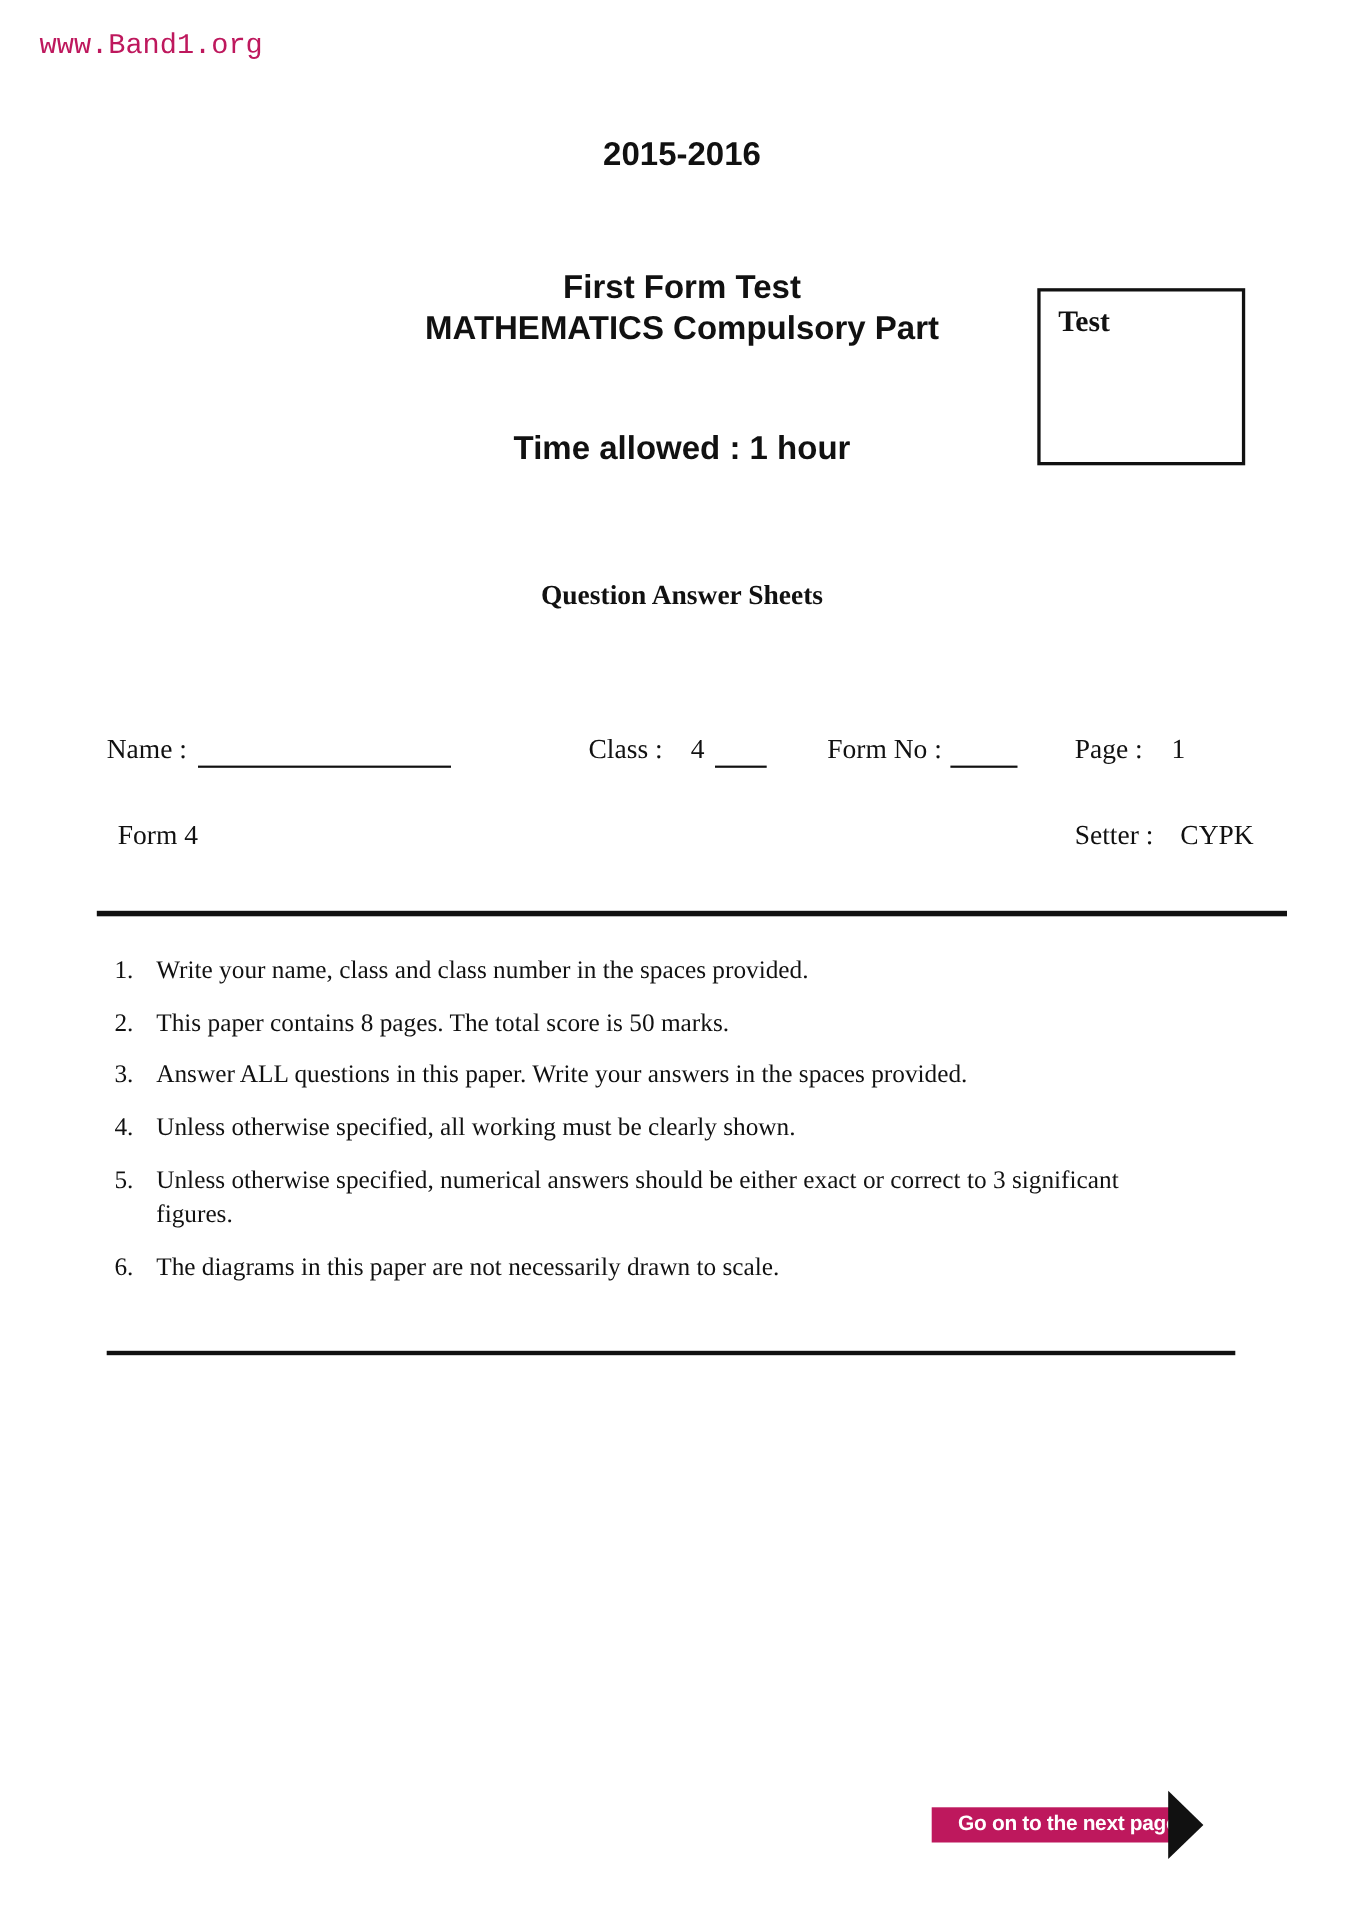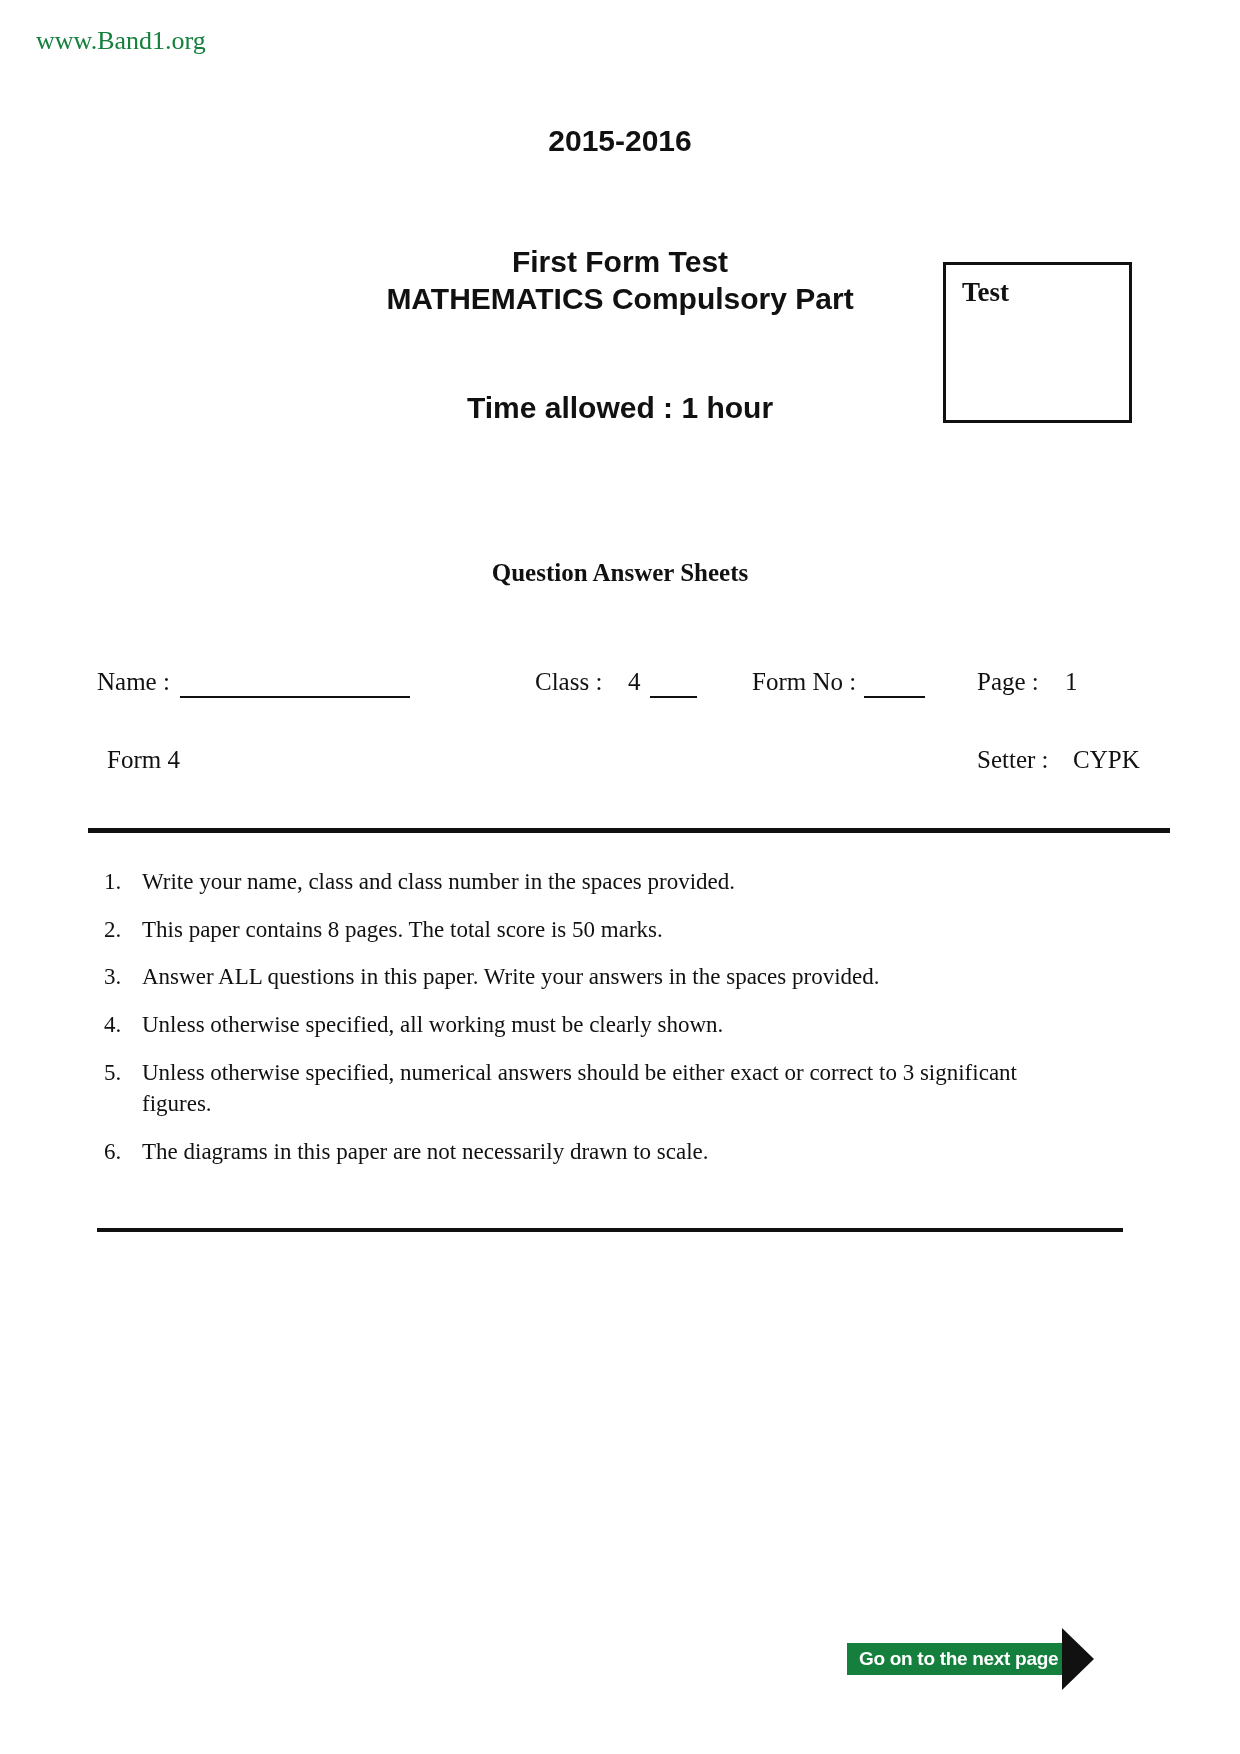--- a/index.html
+++ b/index.html
@@ -8,57 +8,57 @@
     background:#ffffff;
     position:relative;
     font-family:"Liberation Serif", serif;
     color:#111111;
     overflow:hidden;
   }
   .abs{position:absolute;}
   
   .watermark{
     left:36px;top:26px;
-    font-family:Liberation Serif, serif;
-    font-size:26px;color:#15803d;
+    font-family:Liberation Mono, monospace;
+    font-size:26px;color:#be185d;
   }
   
   .center-band{left:0;width:1240px;text-align:center;}
   .school{top:122px;font-family:"Liberation Sans", sans-serif;font-weight:bold;font-size:30px;line-height:38px;}
   .exam{top:243px;font-family:"Liberation Sans", sans-serif;font-weight:bold;font-size:30px;line-height:37px;}
   .time-allowed{top:391px;font-family:"Liberation Sans", sans-serif;font-weight:bold;font-size:30px;}
   
   .marks-box{
     left:943px;top:262px;width:189px;height:161px;
     border:3px solid #111111;box-sizing:border-box;
     padding:12px 0 0 16px;
     font-weight:bold;font-size:27px;line-height:30px;
   }
-  .section-title{top:559px;font-weight:bold;font-size:25px;}
+  .section-title{top:528px;font-weight:bold;font-size:25px;}
   
   .info{font-size:25px;top:668px;}
   .blank{top:668px;height:28px;border-bottom:2px solid #111111;}
   .form-row{font-size:25px;top:746px;}
   
   .rule{background:#111111;}
   .rule-1{left:88px;top:828px;width:1082px;height:5px;}
   .rule-2{left:97px;top:1228px;width:1026px;height:4px;}
   
   .instr{left:104px;width:960px;font-size:23px;line-height:31px;}
   .instr .inum{display:inline-block;width:38px;vertical-align:top;}
   .instr .itext{display:inline-block;width:900px;vertical-align:top;}
   .i1{top:866px;} .i2{top:914px;} .i3{top:961px;}
   .i4{top:1009px;} .i5{top:1057px;} .i6{top:1136px;}
   
   .arrow-body{
     left:847px;top:1643px;width:216px;height:32px;
-    background:#15803d;color:#ffffff;
+    background:#be185d;color:#ffffff;
     font-family:"Liberation Sans", sans-serif;font-weight:bold;
     font-size:19px;line-height:32px;
-    padding-left:12px;box-sizing:border-box;
+    padding-left:24px;box-sizing:border-box;
     white-space:nowrap;letter-spacing:-0.3px;
   }
   .arrow-head{
     left:1062px;top:1628px;width:0;height:0;
     border-top:31px solid transparent;
     border-bottom:31px solid transparent;
     border-left:32px solid #111111;
   }
 </style>
 </head>

